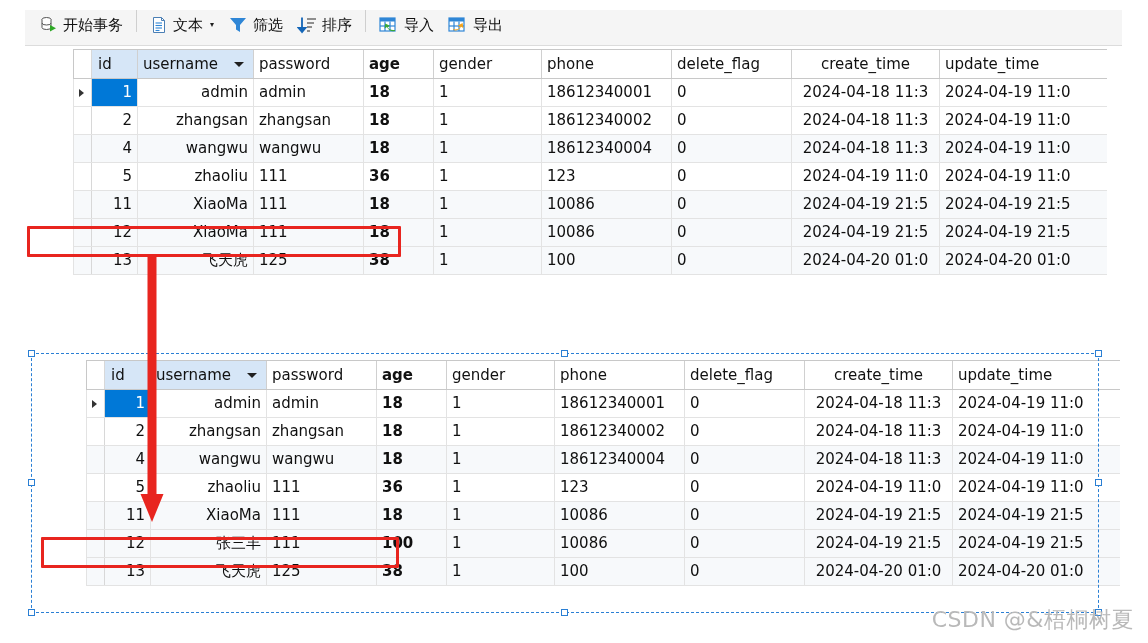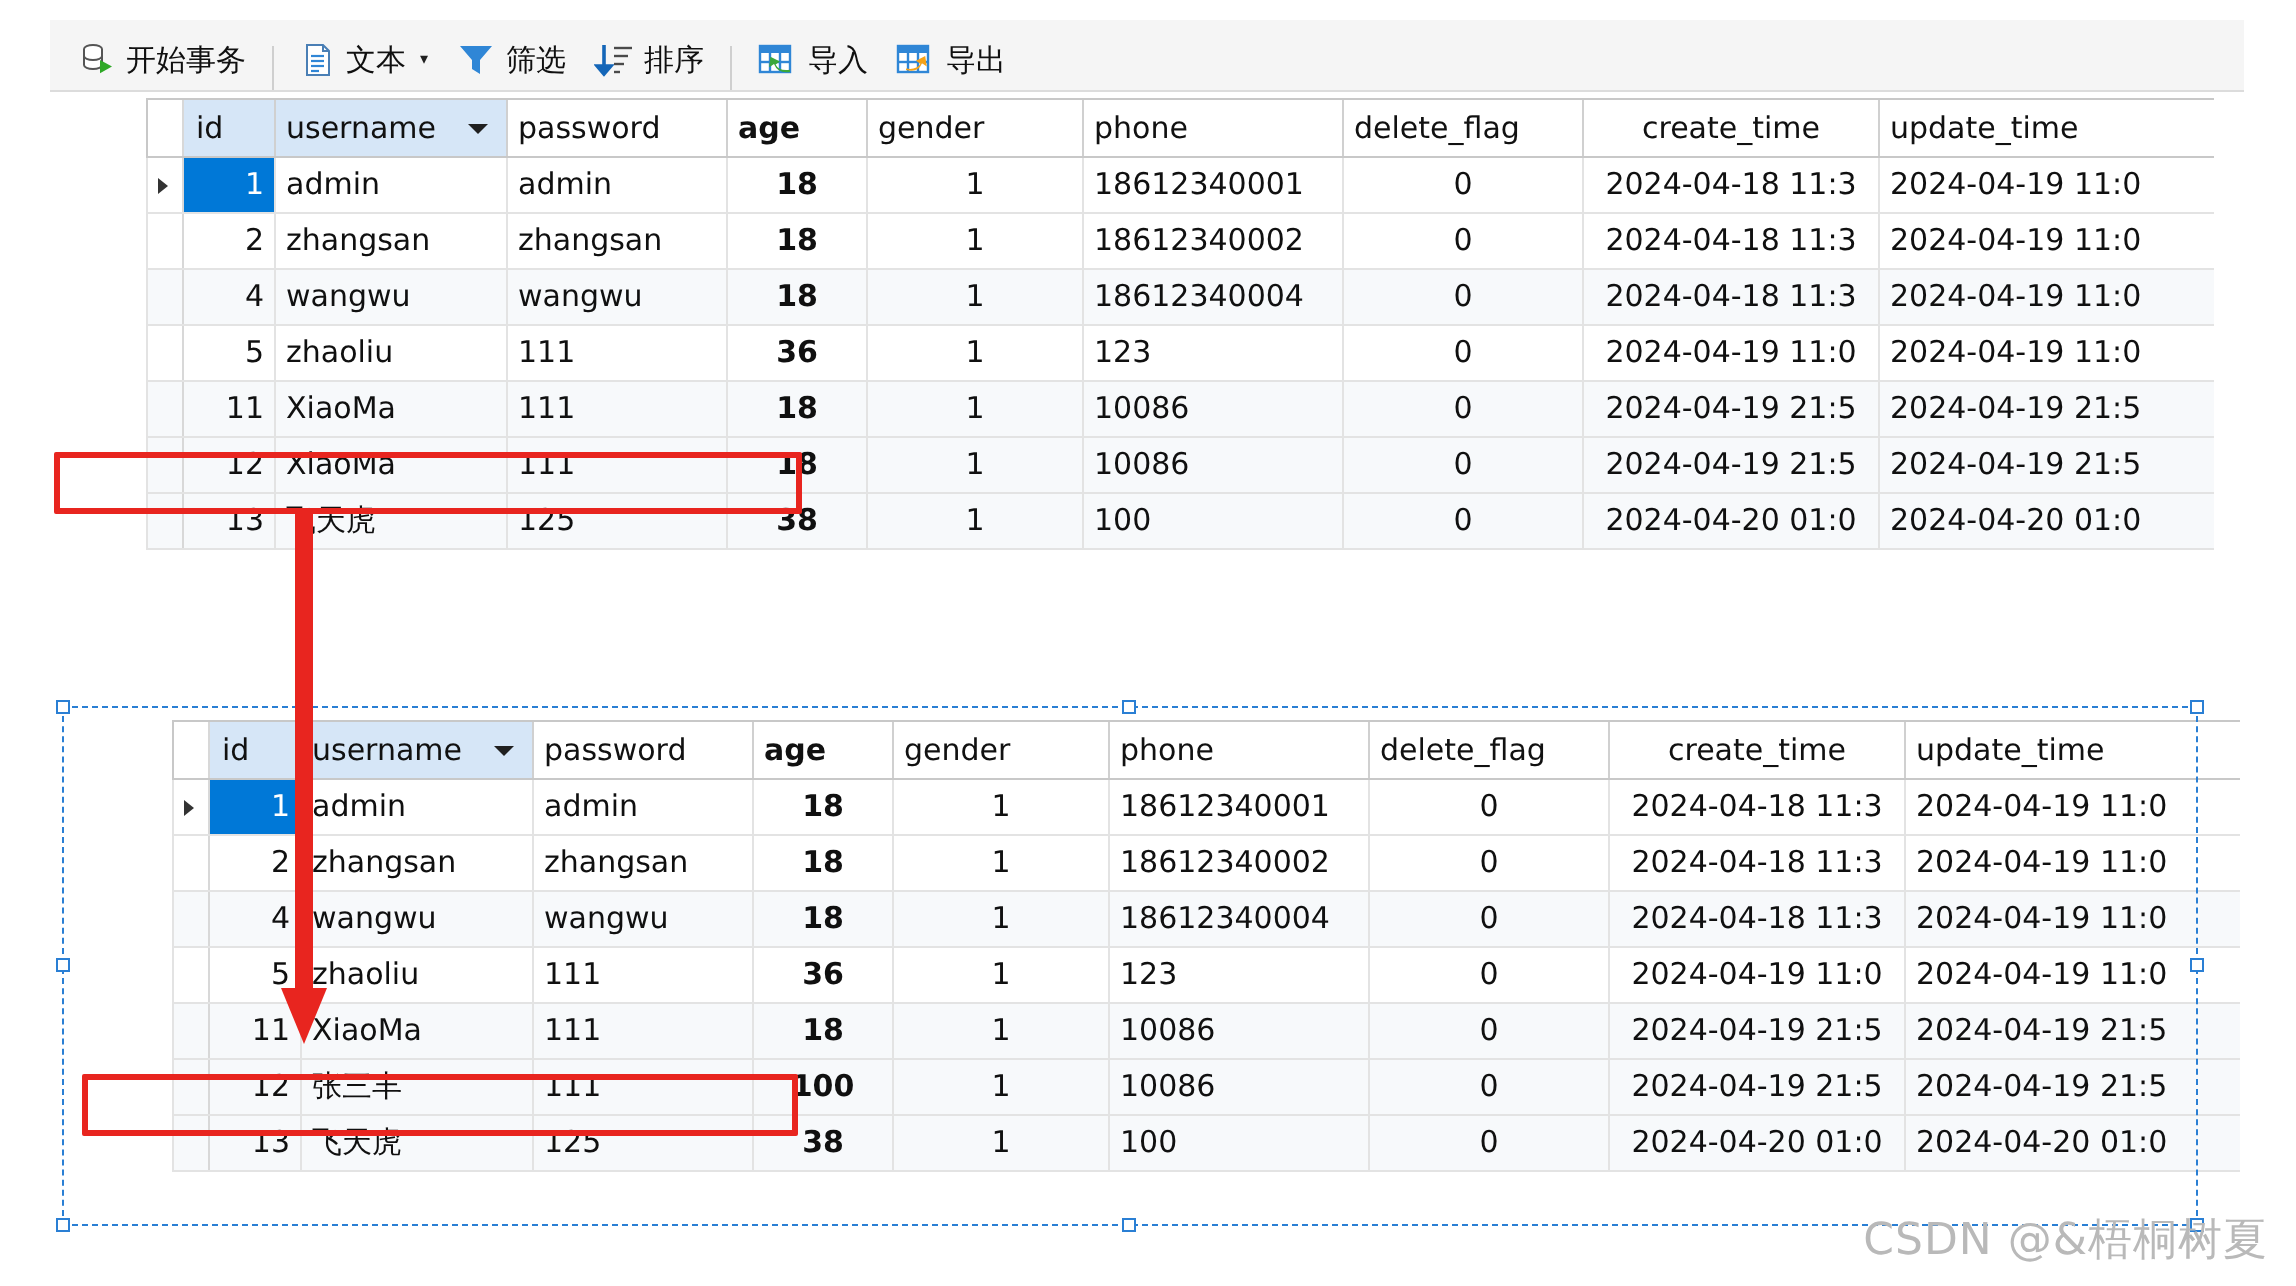--- a/index.html
+++ b/index.html
@@ -19,21 +19,21 @@
   
   .toolbar {
     position: absolute;
     left: 25px;
     top: 10px;
     width: 1097px;
     height: 36px;
     background: #f5f5f5;
     border-bottom: 1px solid #dcdcdc;
     display: flex;
-    align-items: flex-end;
+    align-items: flex-start;
     box-sizing: border-box;
     padding-left: 8px;
   }
   .tb-item {
     display: flex;
     align-items: center;
     height: 30px;
     padding: 0 7px;
     gap: 5px;
     cursor: default;
@@ -87,21 +87,21 @@
     color: #101010;
     line-height: 27px;
     overflow: hidden;
     white-space: nowrap;
   }
   .hdr .cell {
     border-right: 1px solid #d0d0d0;
     line-height: 28px;
     color: #111;
   }
-  .cell.num { text-align: center; }
+  .cell.num { text-align: left; }
 
   
   .cell.gutter {
     width: 18px;
     min-width: 18px;
     padding: 0;
     position: relative;
     border-right: 1px solid #d8d8d8;
     background: transparent;
   }
@@ -115,21 +115,21 @@
     border-left: 5px solid #333;
     border-top: 4px solid transparent;
     border-bottom: 4px solid transparent;
   }
 
   
   .cell.c-id { width: 46px; min-width: 46px; text-align: right; }
   .hdr .cell.c-id { background: #d6e6f7; text-align: left; padding-left: 6px; }
   .cell.c-id.sel { background: #0078d7; color: #ffffff; }
 
-  .cell.c-username { width: 116px; min-width: 116px; }
+  .cell.c-username { width: 116px; min-width: 116px; text-align: right; }
   .hdr .cell.c-username {
     background: #d6e6f7;
     display: flex; align-items: center; justify-content: space-between;
   }
   .sort-caret {
     width: 0; height: 0;
     border-left: 5px solid transparent;
     border-right: 5px solid transparent;
     border-top: 5px solid #202020;
     margin-right: 4px;

